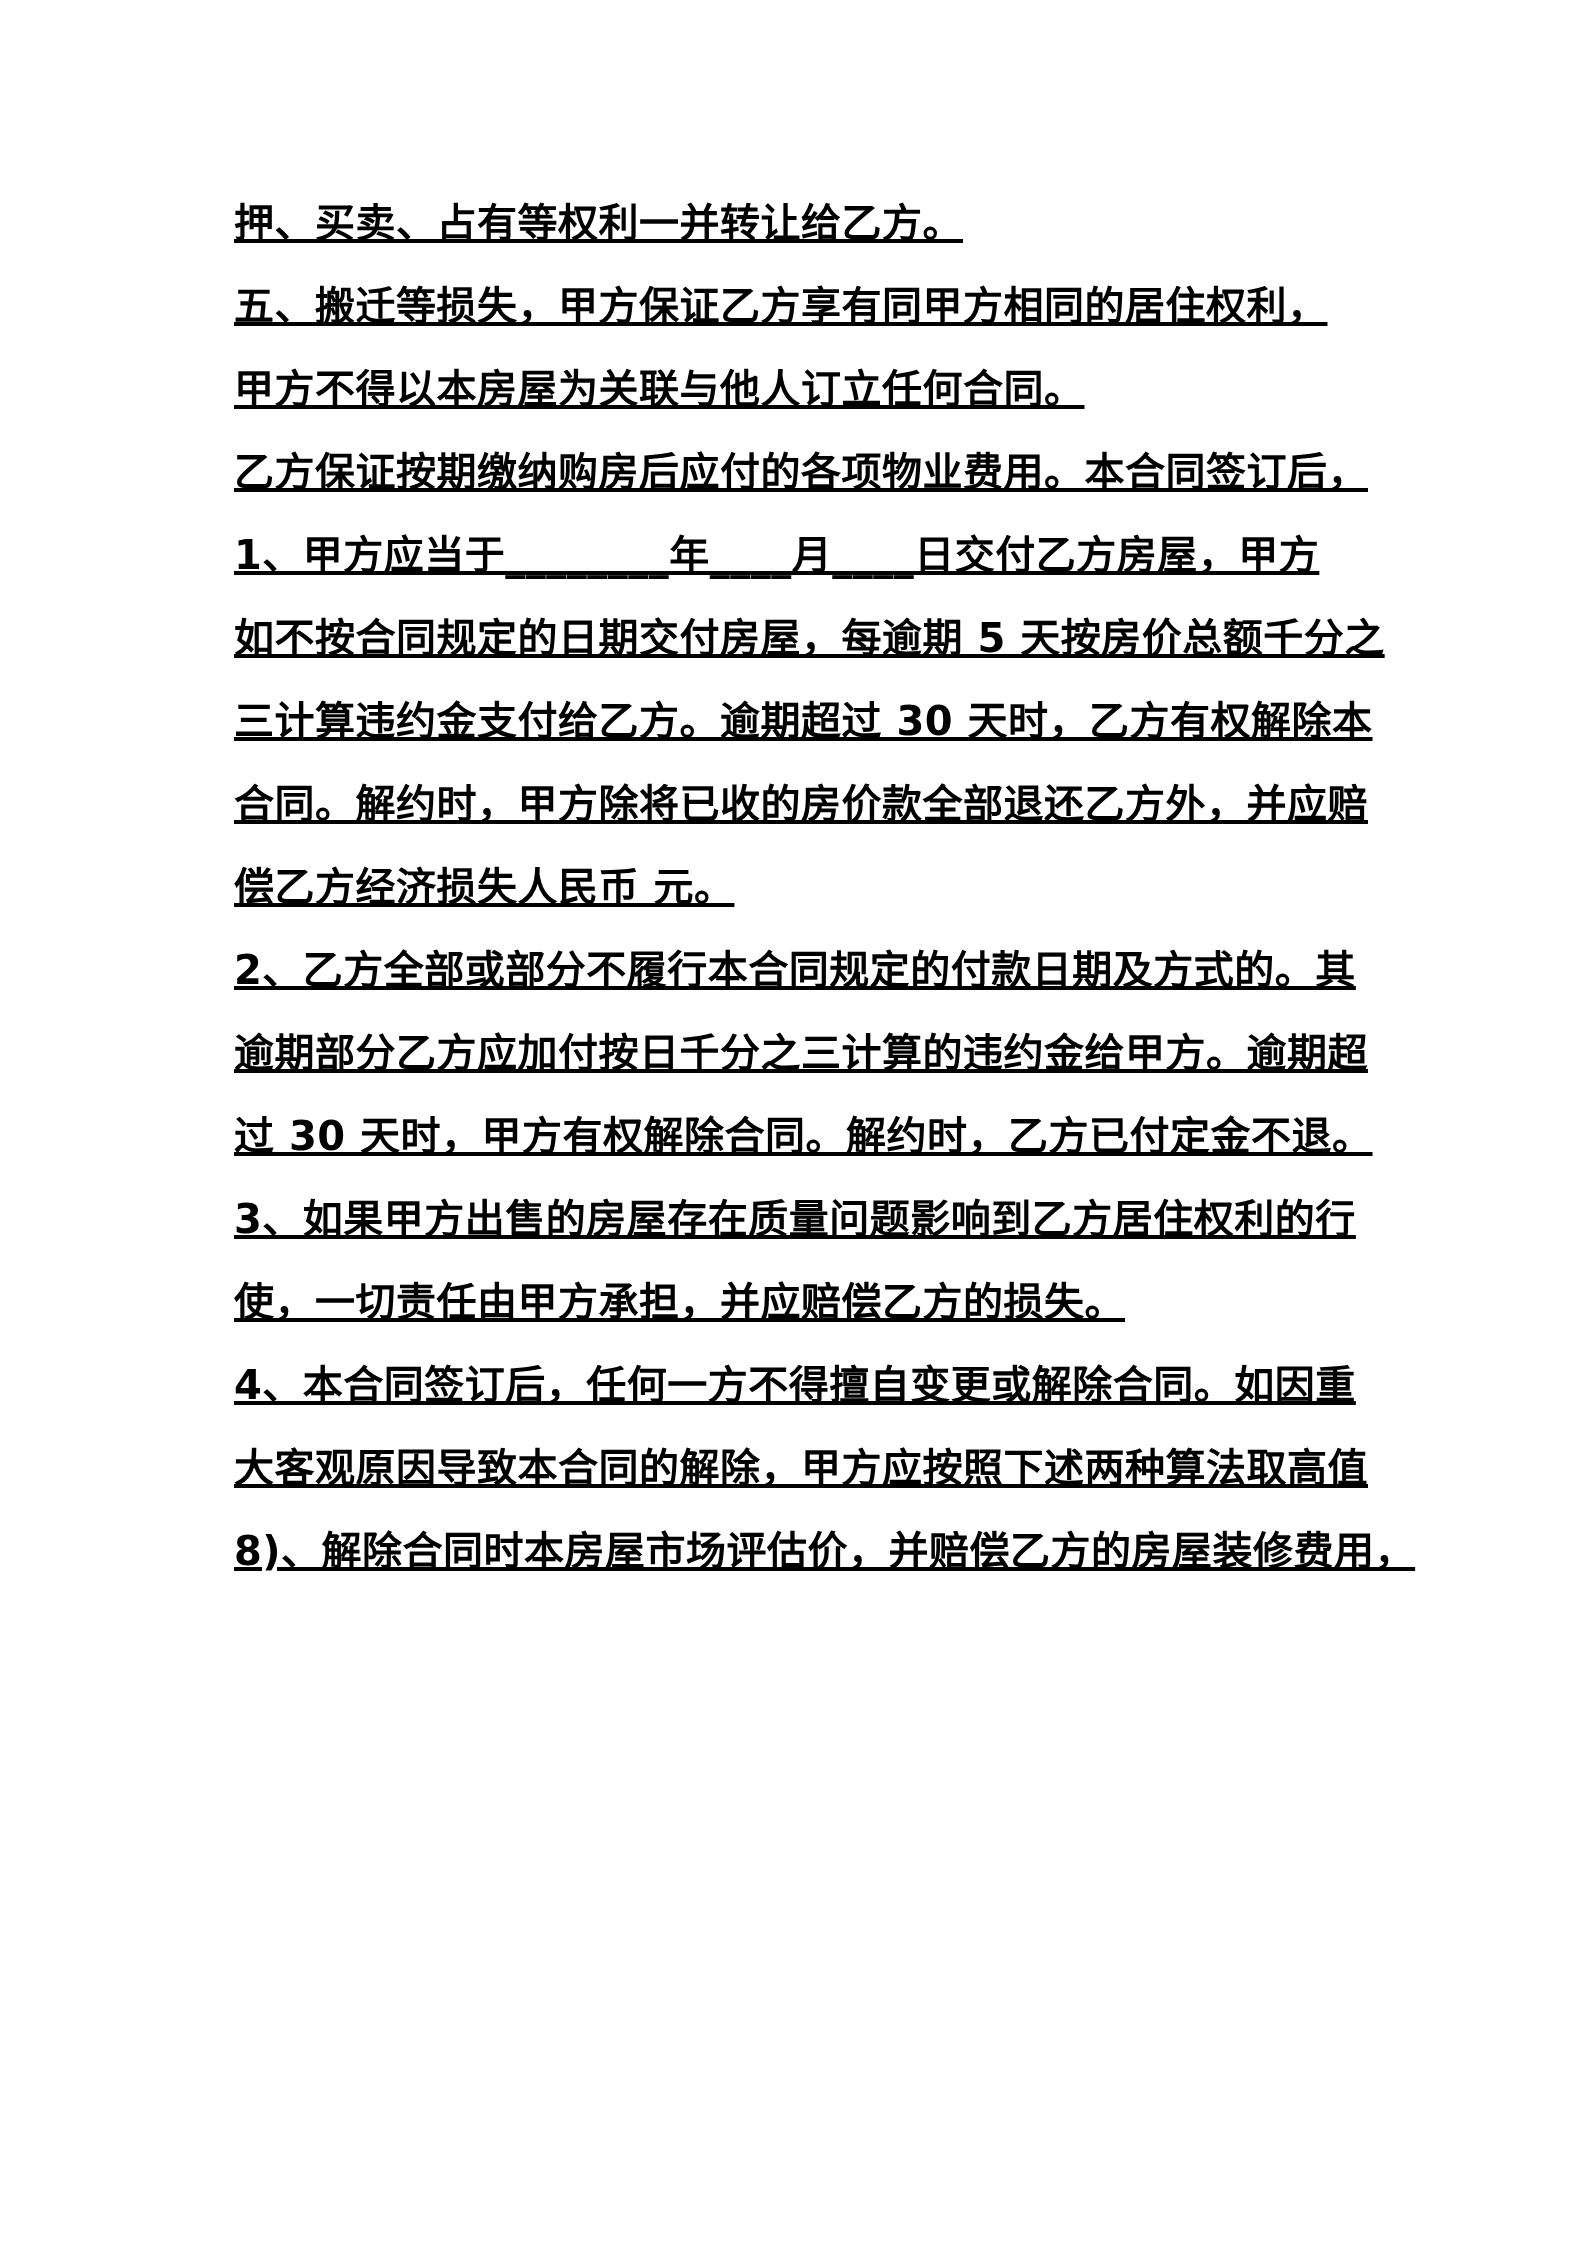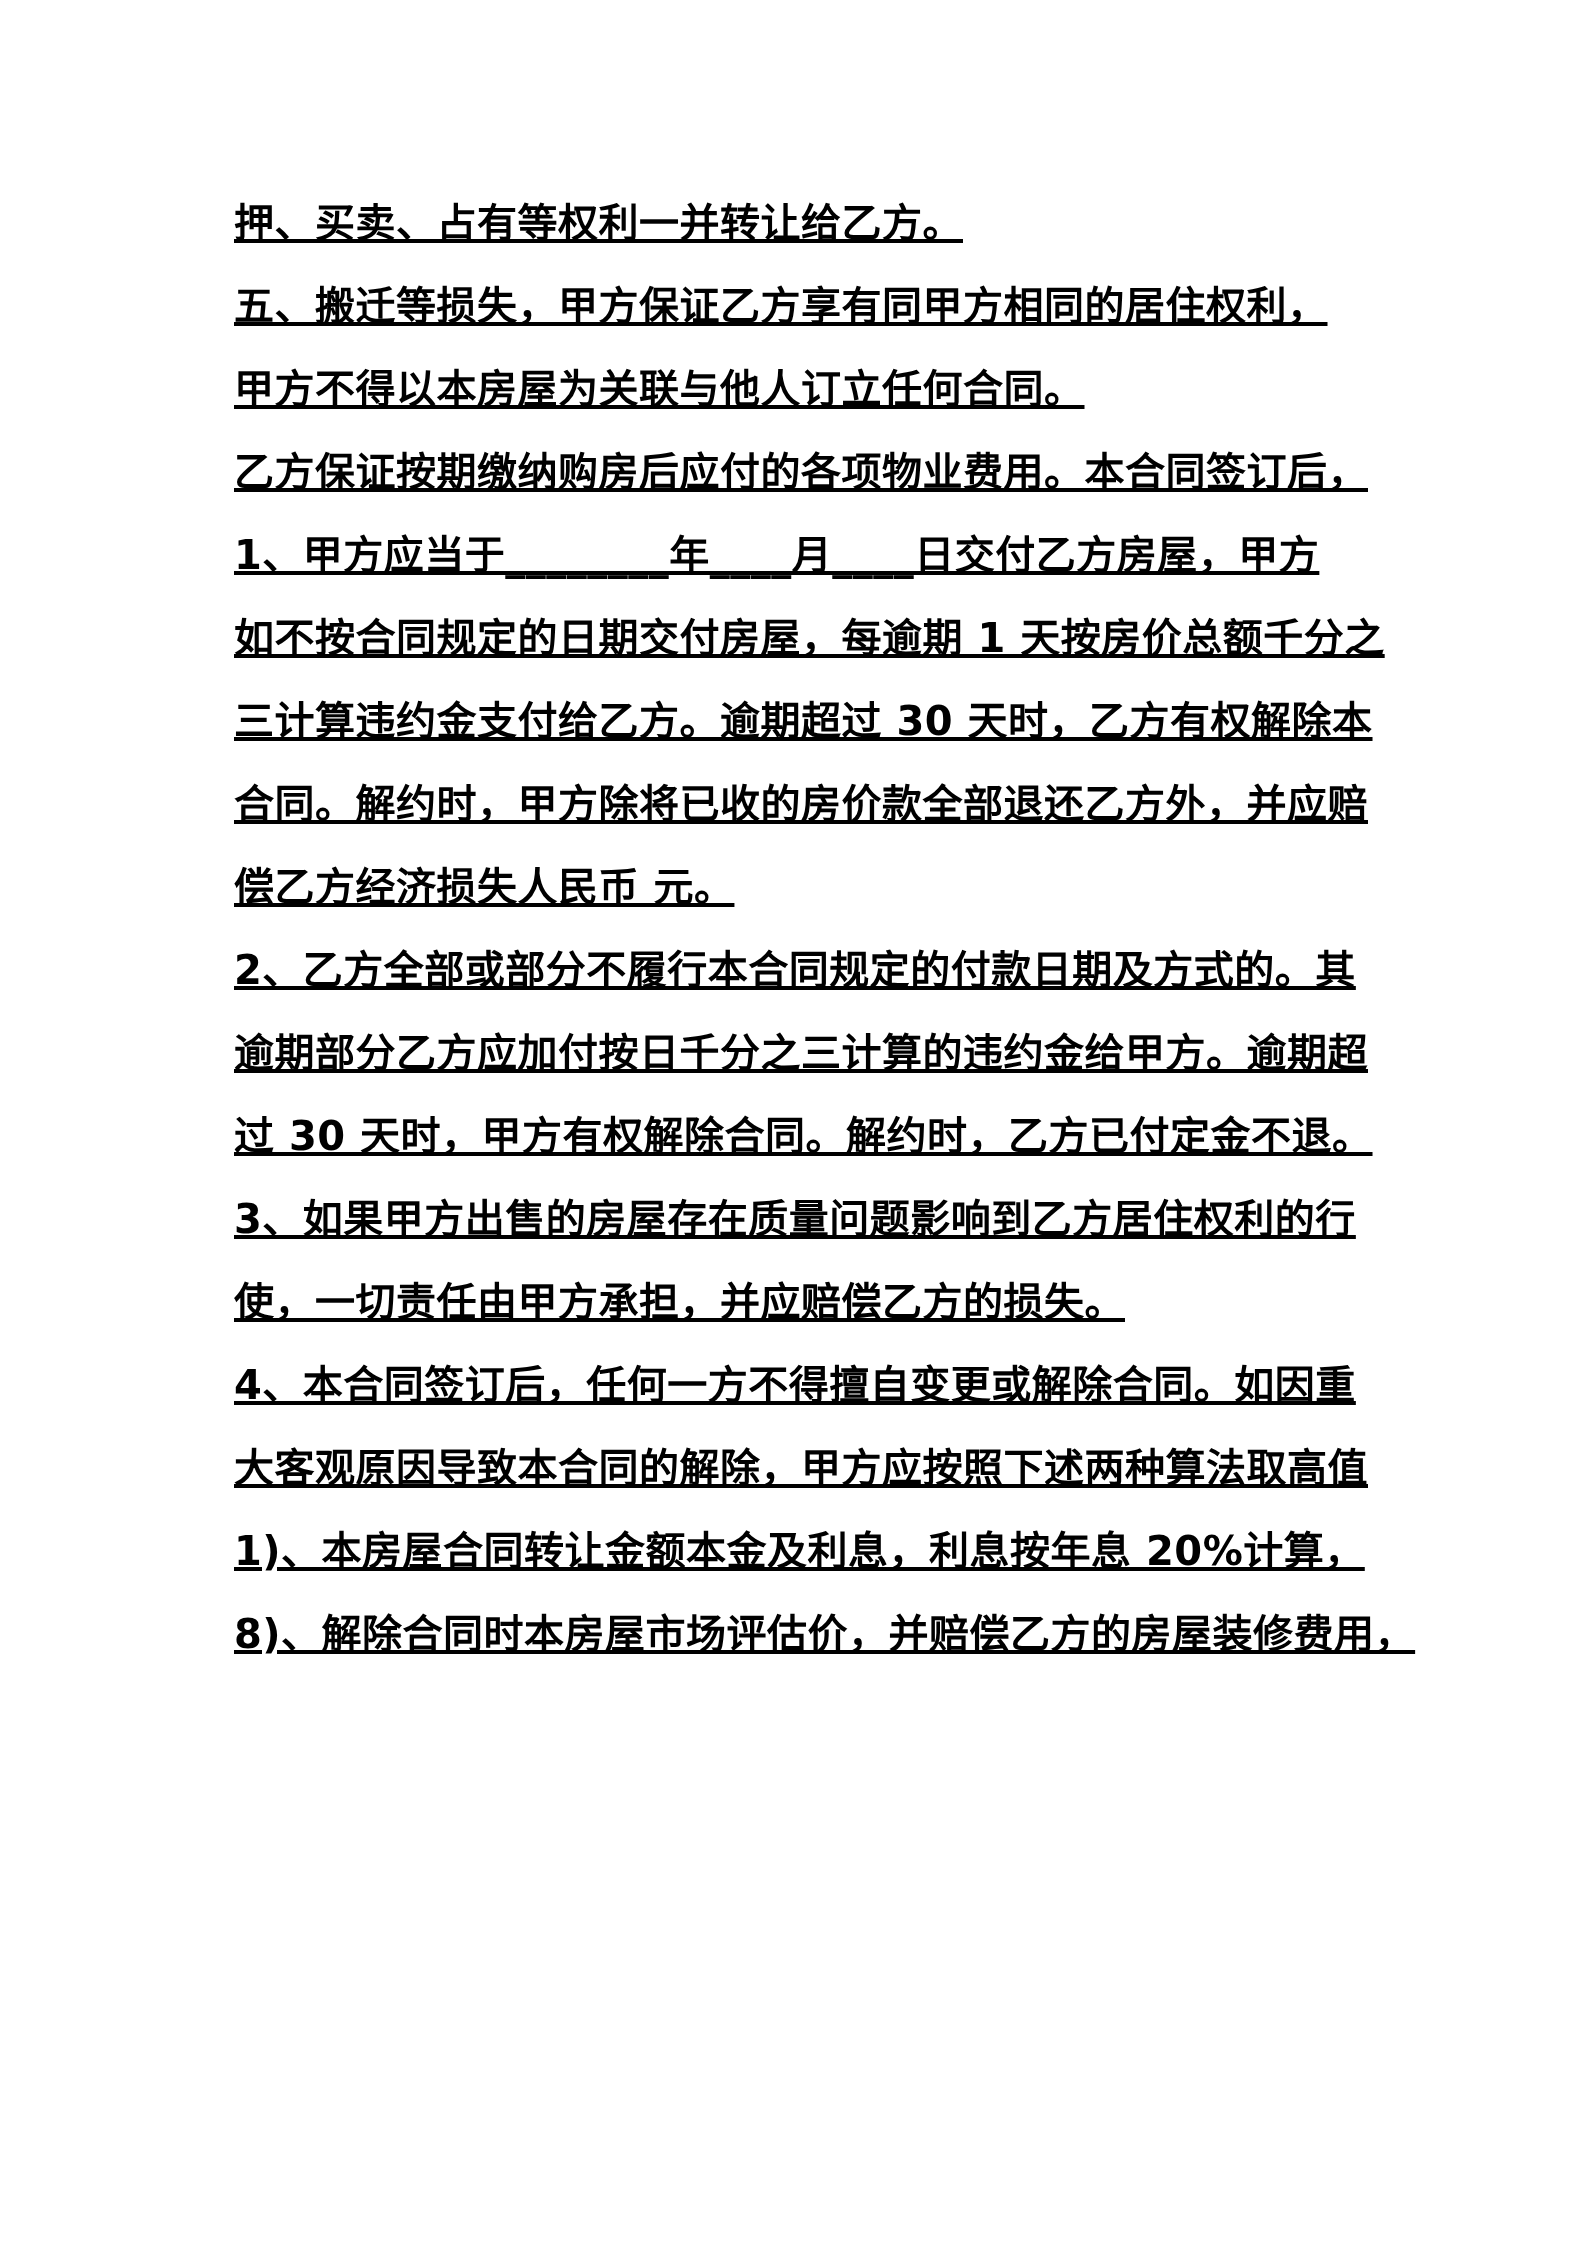--- a/index.html
+++ b/index.html
@@ -40,27 +40,26 @@
 </head>
 <body style="background: rgb(255, 255, 255);">
 
 <main class="page">
   <div class="text-block" id="text-block" style="color: rgb(0, 0, 0); text-decoration: underline;">
       <div class="line">押、买卖、占有等权利一并转让给乙方。</div>
       <div class="line">五、搬迁等损失，甲方保证乙方享有同甲方相同的居住权利，</div>
       <div class="line">甲方不得以本房屋为关联与他人订立任何合同。</div>
       <div class="line">乙方保证按期缴纳购房后应付的各项物业费用。本合同签订后，</div>
       <div class="line">1、甲方应当于________年____月____日交付乙方房屋，甲方</div>
-      <div class="line">如不按合同规定的日期交付房屋，每逾期 1 天按房价总额千分之</div>
+      <div class="line">如不按合同规定的日期交付房屋，每逾期 5 天按房价总额千分之</div>
       <div class="line">三计算违约金支付给乙方。逾期超过 30 天时，乙方有权解除本</div>
       <div class="line">合同。解约时，甲方除将已收的房价款全部退还乙方外，并应赔</div>
       <div class="line">偿乙方经济损失人民币 元。</div>
       <div class="line">2、乙方全部或部分不履行本合同规定的付款日期及方式的。其</div>
       <div class="line">逾期部分乙方应加付按日千分之三计算的违约金给甲方。逾期超</div>
       <div class="line">过 30 天时，甲方有权解除合同。解约时，乙方已付定金不退。</div>
       <div class="line">3、如果甲方出售的房屋存在质量问题影响到乙方居住权利的行</div>
       <div class="line">使，一切责任由甲方承担，并应赔偿乙方的损失。</div>
       <div class="line">4、本合同签订后，任何一方不得擅自变更或解除合同。如因重</div>
       <div class="line">大客观原因导致本合同的解除，甲方应按照下述两种算法取高值</div>
-      <div class="line">1)、本房屋合同转让金额本金及利息，利息按年息 20%计算，</div>
       <div class="line">8)、解除合同时本房屋市场评估价，并赔偿乙方的房屋装修费用，</div>
     </div>
 </main>
 
 </body></html>

